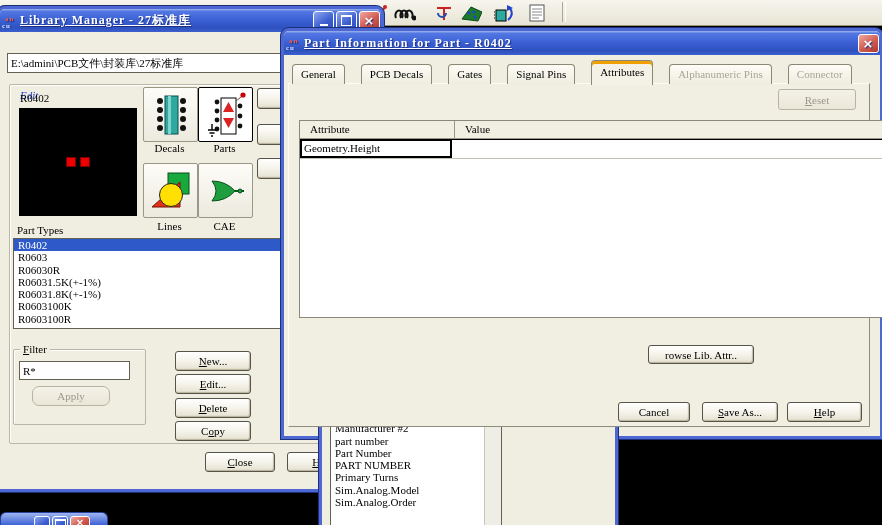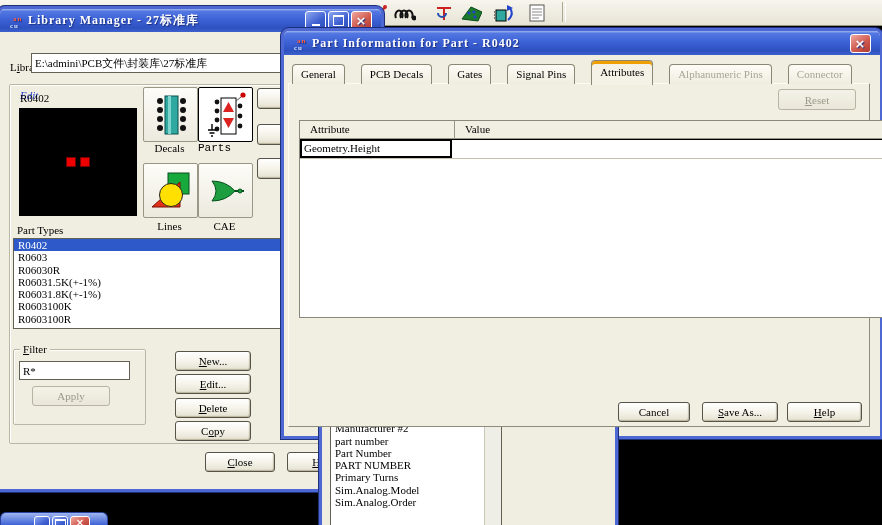--- a/index.html
+++ b/index.html
@@ -2,24 +2,24 @@
 <html><head>
 <meta charset="utf-8">
 <style>
   html,body{margin:0;padding:0;}
   body{width:882px;height:525px;position:relative;overflow:hidden;background:#000;
        font-family:"Liberation Serif","DejaVu Serif",serif;font-size:11px;color:#000;}
   u{text-decoration:underline;}
   
   .win{position:absolute;border:3px solid #4D67D3;background:#F0EEE1;border-radius:8px 8px 0 0;
        box-shadow:0 0 0 1px #1E2F7A;}
-  .tb{height:23px;display:flex;align-items:center;gap:4px;padding:0 9px;border-radius:5px 5px 0 0;
+  .tb{height:23px;display:flex;align-items:center;gap:4px;padding:0 1px;border-radius:5px 5px 0 0;
       background:linear-gradient(180deg,#9FB5EF 0%,#5377E2 10%,#3D62D6 45%,#2E51C0 82%,#3E60CF 100%);
       color:#fff;font-weight:bold;font-size:12px;letter-spacing:1px;text-shadow:1px 1px 1px #1a2f80;}
-  .tb .title{flex:1;white-space:nowrap;overflow:hidden;}
+  .tb .title{flex:1;white-space:nowrap;overflow:hidden;text-decoration:underline;}
   .cap-btns{display:flex;gap:2px;}
   .cap{width:21px;height:19px;border:1px solid #fff;border-radius:3px;display:flex;align-items:center;
        justify-content:center;color:#fff;box-sizing:border-box;}
   .cap.minb,.cap.maxb{background:linear-gradient(145deg,#8DA7F0,#3D5ED0 60%,#2E4FB8);}
   .cap.closeb{background:linear-gradient(145deg,#F0A8A0,#D05C50 55%,#B03830);
        font-family:"DejaVu Sans",sans-serif;font-size:13px;font-weight:bold;}
   .glyph-min{width:8px;height:9px;border-bottom:2px solid #fff;}
   .glyph-max{width:9px;height:8px;border:1px solid #fff;border-top:2px solid #fff;}
   .body{position:relative;}
   
@@ -139,21 +139,21 @@
           <span class="glyph-min"></span>
         </span>
       <span class="cap maxb">
           <span class="glyph-max"></span>
         </span>
       <span class="cap closeb">×</span>
     </span>
   </div>
   <div class="body" style="height:451px;">
     <div class="lbl" style="left:10px;top:20px;margin-top:9px;">L<u>i</u>brary</div>
-    <input class="inp" style="left: 7px; top: 21px; width: 352px; height: 20px; margin-left: 24px;" value="E:\admini\PCB文件\封装库\27标准库">
+    <input class="inp" style="left: 7px; top: 21px; width: 352px; height: 20px;" value="E:\admini\PCB文件\封装库\27标准库">
 
     <div class="grp" style="left:9px;top:52px;width:362px;height:358px;"></div>
     <div class="grp-label" style="left:17px;top:58px;color:#2342C8;font-style:italic;">Edit</div>
     <div class="lbl" style="left:20px;top:60px;">R0402</div>
     <div style="position:absolute;left:19px;top:76px;width:118px;height:108px;background:#000;">
       <span style="position:absolute;left:47px;top:49px;width:8px;height:8px;background:#E00;border:1px solid #700;"></span>
       <span style="position:absolute;left:61px;top:49px;width:8px;height:8px;background:#E00;border:1px solid #700;"></span>
     </div>
 
     <div class="icbtn" style="left:143px;top:55px;">
@@ -181,21 +181,21 @@
           <circle cx="13" cy="37" r="2.4" fill="#111"></circle>
         <circle cx="36" cy="14" r="2.4" fill="#111"></circle>
           <circle cx="36" cy="24" r="2.4" fill="#111"></circle>
         <circle cx="36" cy="34" r="2.4" fill="#111"></circle>
         <circle cx="39" cy="3" r="2.6" fill="#C00"></circle>
           <path d="M37 5 L32 9" stroke="#555"></path>
         <path d="M8 32 v6 M4 38 h8 M5.5 41 h5 M7 44 h2" stroke="#000" stroke-width="1.4" fill="none"></path>
         </svg>
     </div>
     <div class="lbl" style="left:143px;top:110px;width:53px;text-align:center;">Decals</div>
-    <div class="lbl" style="left:198px;top:110px;width:53px;font-family:Liberation Mono, monospace;">Parts</div>
+    <div class="lbl" style="left:198px;top:110px;width:53px;text-align:center;">Parts</div>
     <div class="icbtn" style="left:143px;top:131px;">
       <svg width="44" height="44">
         <rect x="19" y="4" width="21" height="21" fill="#17A93C" stroke="#06501C"></rect>
         <polygon points="3,38 31,38 31,13" fill="#E23018" stroke="#7A1005"></polygon>
         <circle cx="22" cy="26" r="11.5" fill="#FFE000" stroke="#222"></circle>
         </svg>
     </div>
     <div class="icbtn" style="left:198px;top:131px;">
       <svg width="44" height="44">
         <path d="M8 12 Q16 22 8 32 Q22 32 31 22 Q22 12 8 12 Z" fill="#1E9E3E" stroke="#06501C"></path>
@@ -218,21 +218,21 @@
         <div class="li">R06030R</div>
         <div class="li">R06031.5K(+-1%)</div>
         <div class="li">R06031.8K(+-1%)</div>
         <div class="li">R0603100K</div>
         <div class="li">R0603100R</div>
       </div>
 
     <div class="grp" style="left:13px;top:317px;width:131px;height:74px;"></div>
     <div class="grp-label" style="left:20px;top:312px;"><u>F</u>ilter</div>
     <input class="inp" style="left: 19px; top: 329px; width: 111px; height: 19px;" value="R*">
-    <div class="btn disabled" style="left:32px;top:354px;width:78px;height:20px;">Apply</div>
+    <div class="btn disabled" style="left:32px;top:354px;width:78px;height:20px;border-radius:7px;">Apply</div>
 
     <div class="btn" style="left:175px;top:319px;width:76px;height:20px;"><u>N</u>ew...</div>
     <div class="btn" style="left:175px;top:342px;width:76px;height:20px;"><u>E</u>dit...</div>
     <div class="btn" style="left:175px;top:366px;width:76px;height:20px;"><u>D</u>elete</div>
     <div class="btn" style="left:175px;top:389px;width:76px;height:20px;">C<u>o</u>py</div>
 
     <div class="btn" style="left:205px;top:420px;width:70px;height:20px;"><u>C</u>lose</div>
     <div class="btn" style="left:287px;top:420px;width:72px;height:20px;"><u>H</u>elp</div>
   </div>
 </div>
@@ -265,20 +265,21 @@
     <div class="grid" style="left:15px;top:65px;width:604px;height:198px;z-index:2;">
       <div class="grid-head">
         <span class="gh-attr">Attribute</span>
         <span class="gh-val">Value</span>
       </div>
       <div class="grid-row">
         <span class="gc-attr">Geometry.Height</span>
         <span class="gc-val"></span>
       </div>
     </div>
+    <div class="btn" style="left:364px;top:290px;width:106px;height:19px;z-index:2;">rowse Lib. Attr..</div>
     <div class="btn" style="left:334px;top:347px;width:72px;height:20px;z-index:2;">Cancel</div>
     <div class="btn" style="left:418px;top:347px;width:76px;height:20px;z-index:2;"><u>S</u>ave As...</div>
     <div class="btn" style="left:503px;top:347px;width:75px;height:20px;z-index:2;"><u>H</u>elp</div>
   </div>
 </div>
 
 <div class="win" style="left:319px;top:197px;width:293px;height:345px;">
   <div class="tb">
     <svg width="15" height="14">
       <text x="4" y="7" font-size="7" fill="#FF5A3C" font-weight="bold">an</text>

